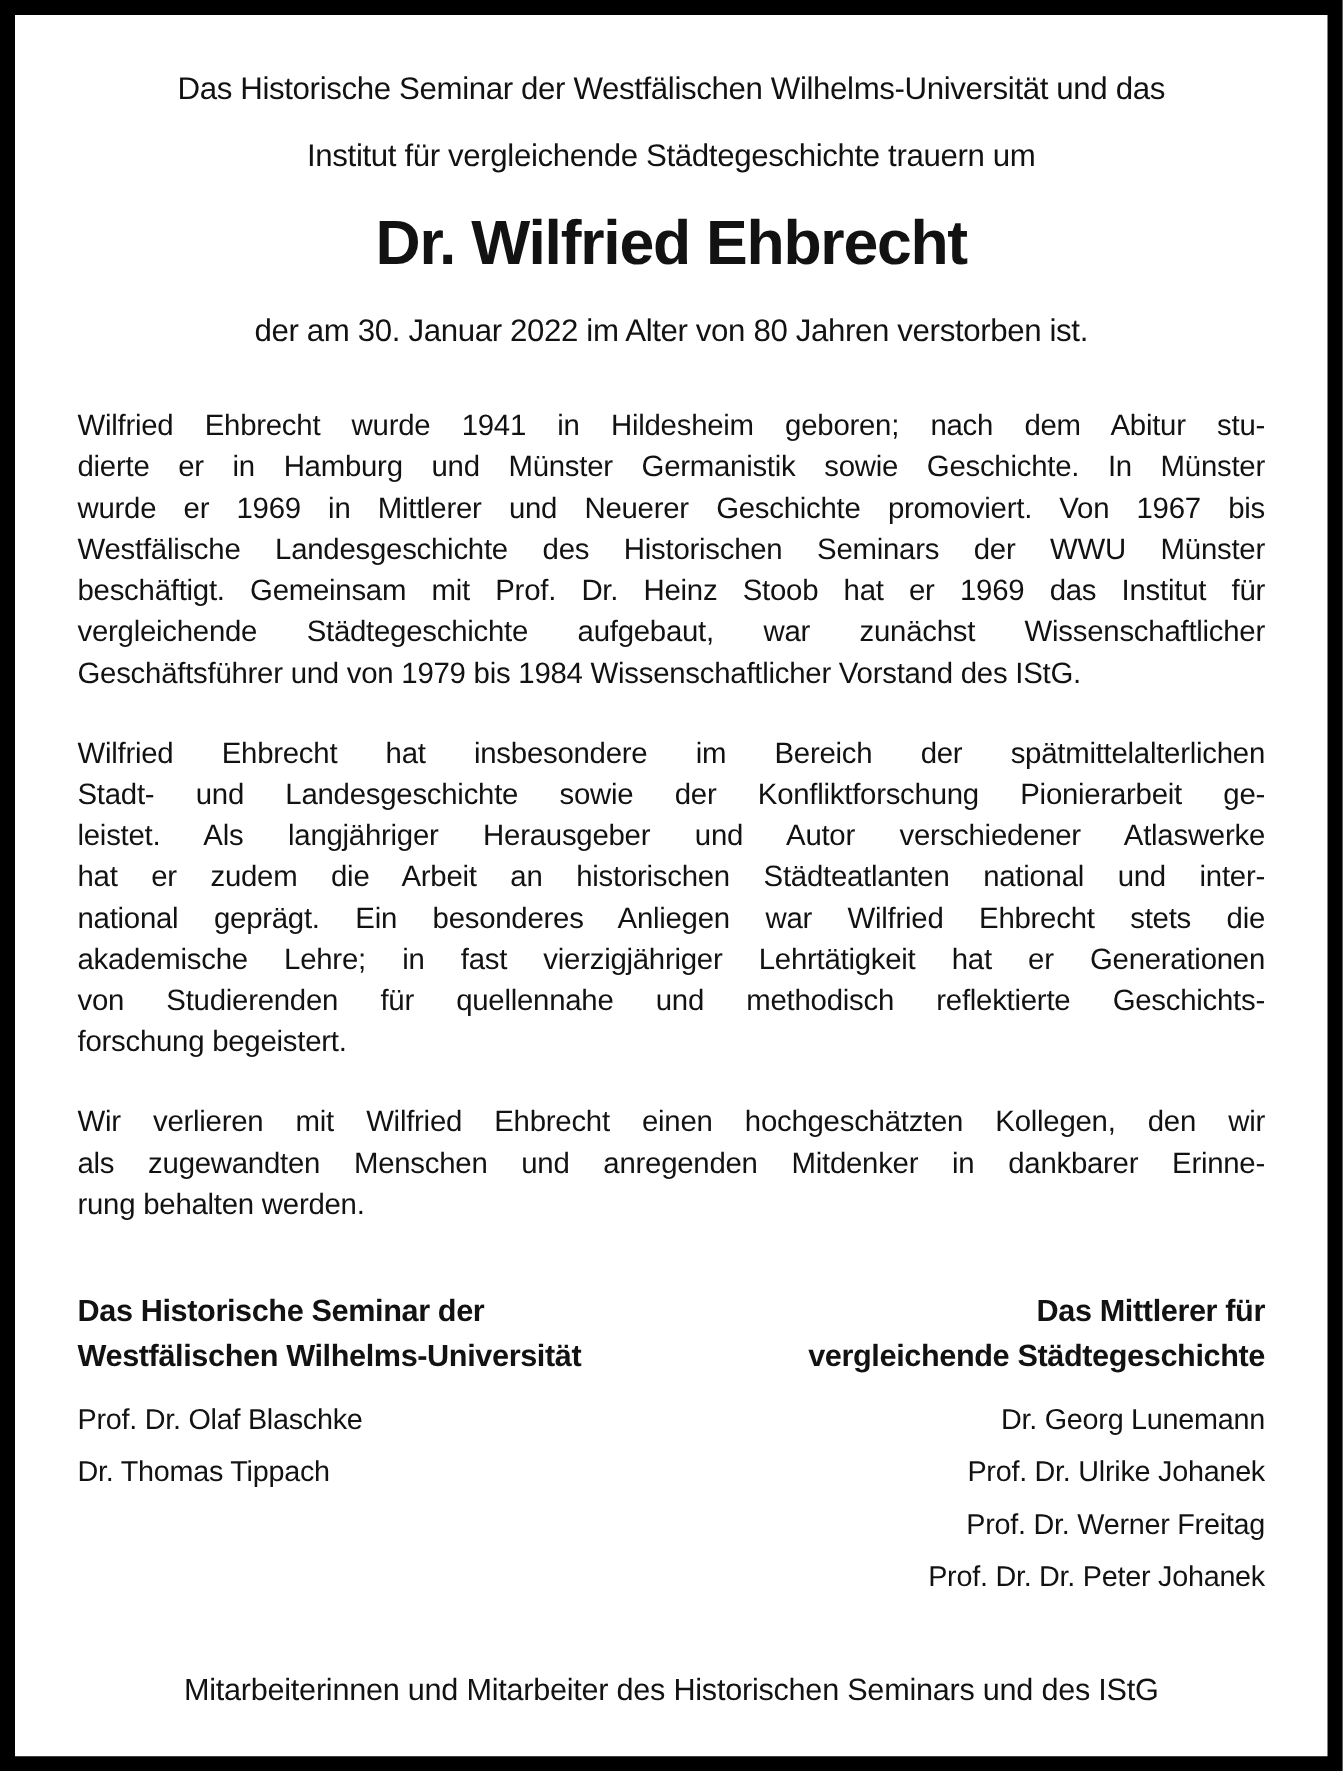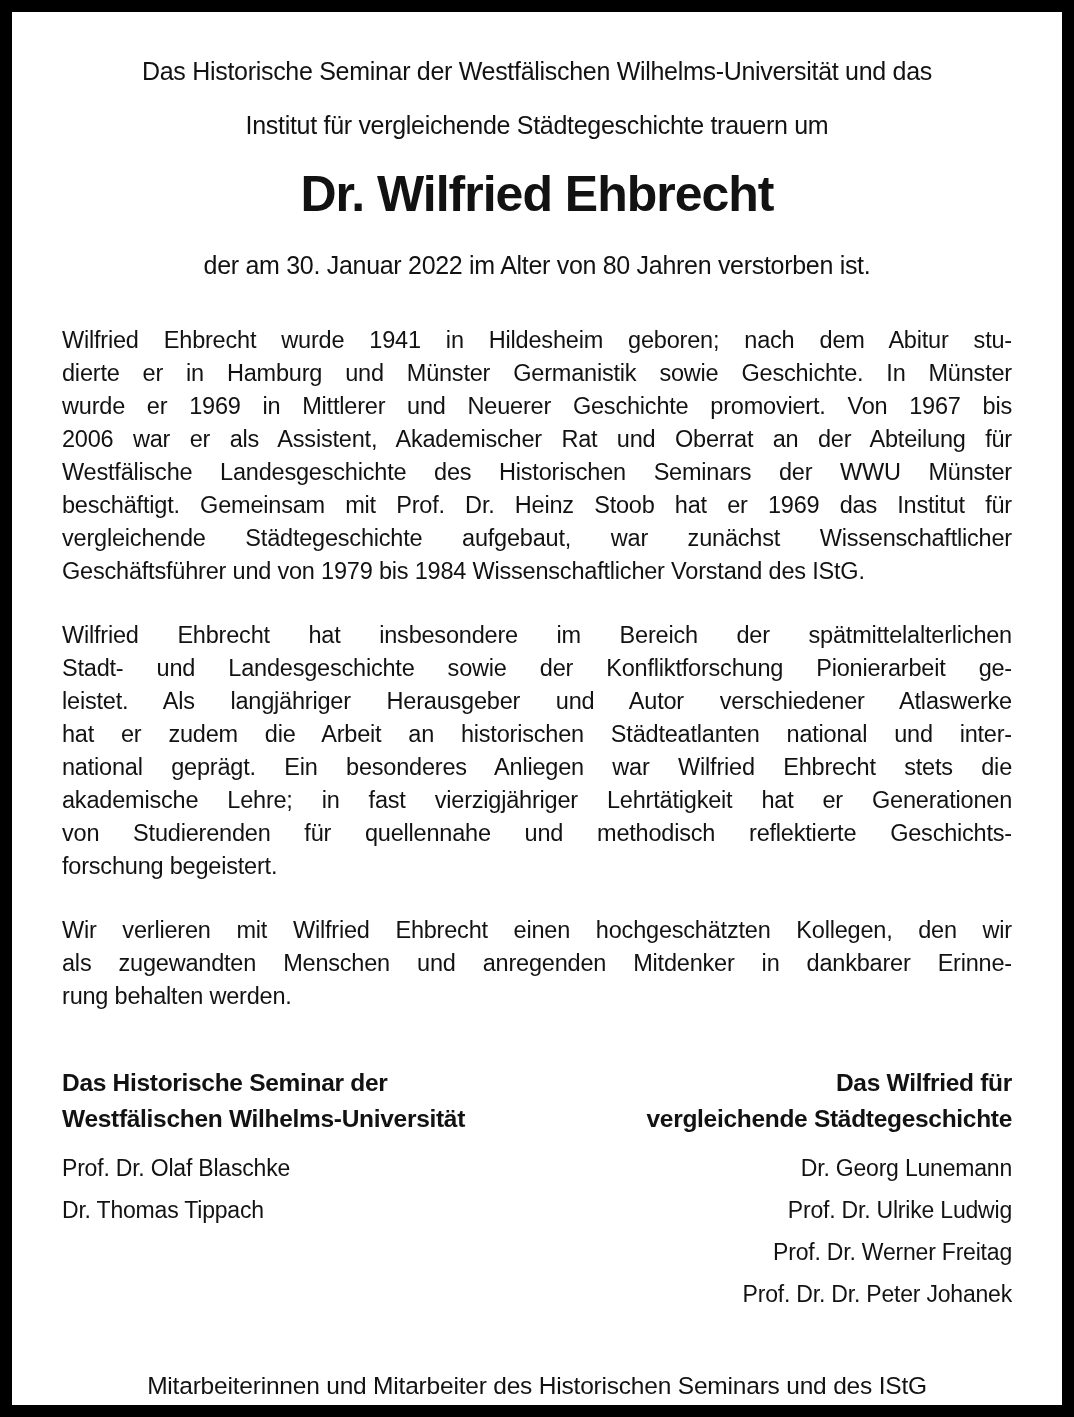--- a/index.html
+++ b/index.html
@@ -80,21 +80,20 @@
         </div>
       <h1 class="deceased-name">Dr. Wilfried Ehbrecht</h1>
       <div class="death-line">der am 30. Januar 2022 im Alter von 80 Jahren verstorben ist.</div>
     </header>
 
     <main>
       <div class="para">
           <div class="bline">Wilfried Ehbrecht wurde 1941 in Hildesheim geboren; nach dem Abitur stu-</div>
           <div class="bline">dierte er in Hamburg und Münster Germanistik sowie Geschichte. In Münster</div>
           <div class="bline">wurde er 1969 in Mittlerer und Neuerer Geschichte promoviert. Von 1967 bis</div>
-          <div class="bline">2006 war er als Assistent, Akademischer Rat und Oberrat an der Abteilung für</div>
           <div class="bline">Westfälische Landesgeschichte des Historischen Seminars der WWU Münster</div>
           <div class="bline">beschäftigt. Gemeinsam mit Prof. Dr. Heinz Stoob hat er 1969 das Institut für</div>
           <div class="bline">vergleichende Städtegeschichte aufgebaut, war zunächst Wissenschaftlicher</div>
           <div class="bline last">Geschäftsführer und von 1979 bis 1984 Wissenschaftlicher Vorstand des IStG.</div>
         </div>
       <div class="para">
           <div class="bline">Wilfried Ehbrecht hat insbesondere im Bereich der spätmittelalterlichen</div>
           <div class="bline">Stadt- und Landesgeschichte sowie der Konfliktforschung Pionierarbeit ge-</div>
           <div class="bline">leistet. Als langjähriger Herausgeber und Autor verschiedener Atlaswerke</div>
           <div class="bline">hat er zudem die Arbeit an historischen Städteatlanten national und inter-</div>
@@ -116,26 +115,26 @@
             <div class="org-line">Das Historische Seminar der</div>
             <div class="org-line last">Westfälischen Wilhelms-Universität</div>
           </div>
         <div class="names">
             <div class="name-line">Prof. Dr. Olaf Blaschke</div>
             <div class="name-line last">Dr. Thomas Tippach</div>
           </div>
       </div>
       <div class="sig-col right">
         <div>
-            <div class="org-line">Das Wilfried für</div>
+            <div class="org-line">Das Mittlerer für</div>
             <div class="org-line last">vergleichende Städtegeschichte</div>
           </div>
         <div class="names">
             <div class="name-line">Dr. Georg Lunemann</div>
-            <div class="name-line">Prof. Dr. Ulrike Ludwig</div>
+            <div class="name-line">Prof. Dr. Ulrike Johanek</div>
             <div class="name-line">Prof. Dr. Werner Freitag</div>
             <div class="name-line last">Prof. Dr. Dr. Peter Johanek</div>
           </div>
       </div>
     </section>
 
     <div class="staff-line">Mitarbeiterinnen und Mitarbeiter des Historischen Seminars und des IStG</div>
 
   </div>
 </div>

